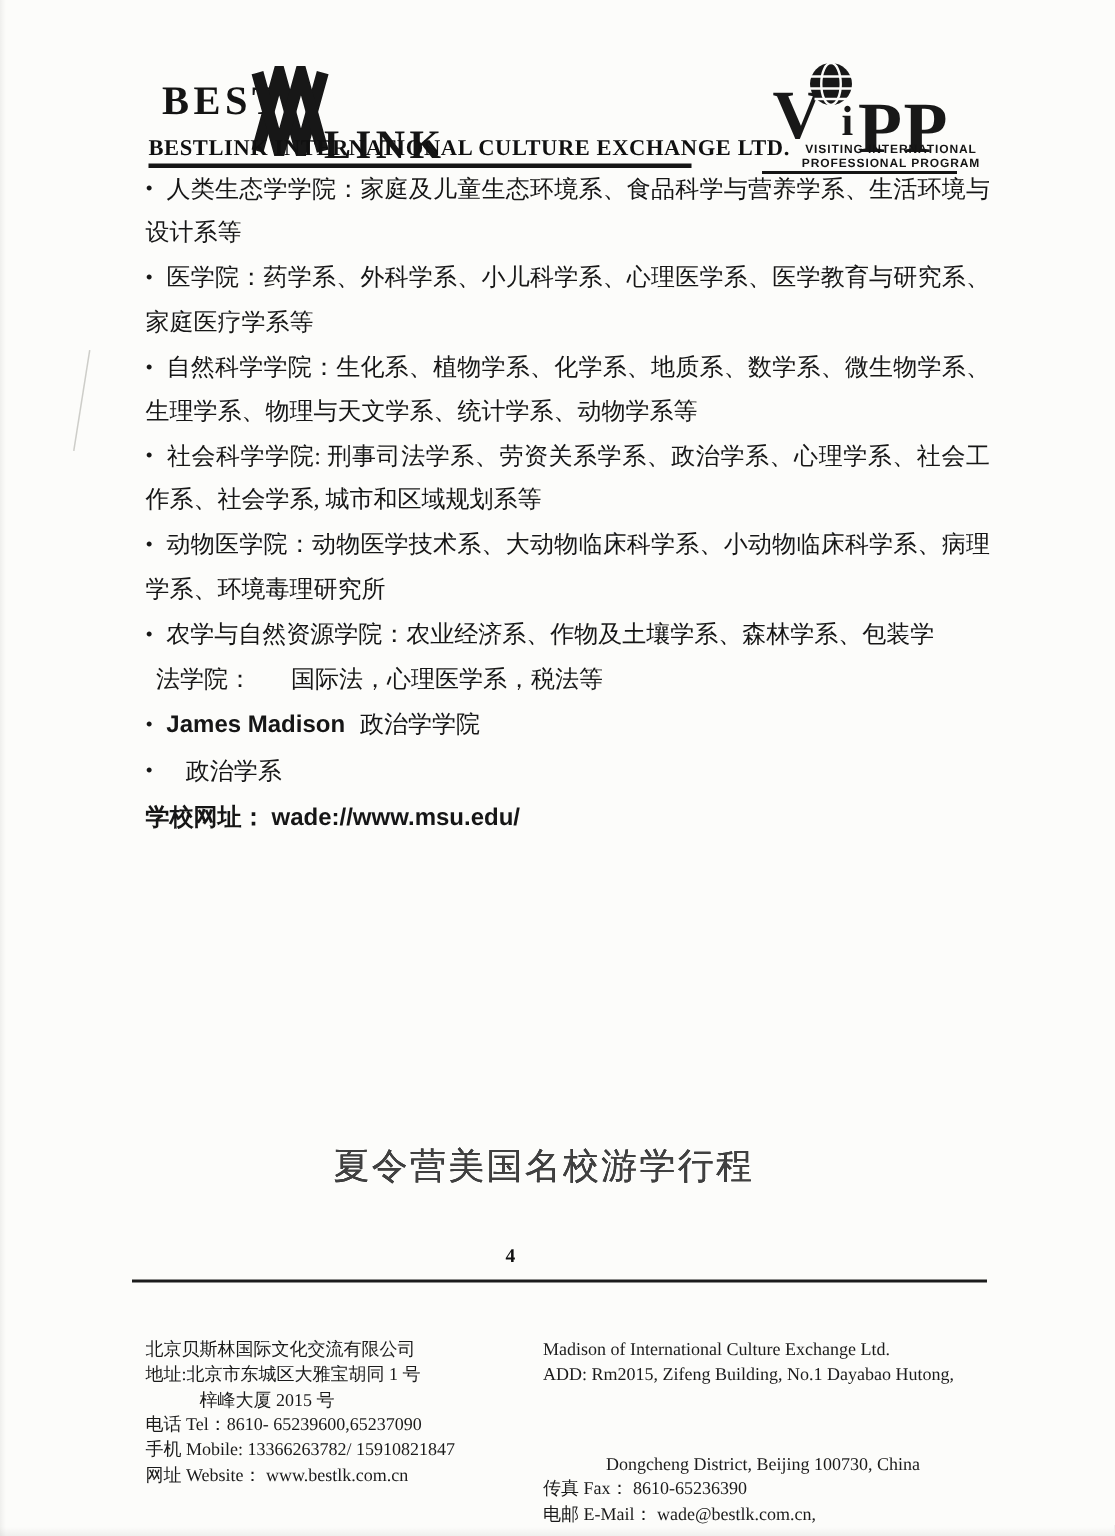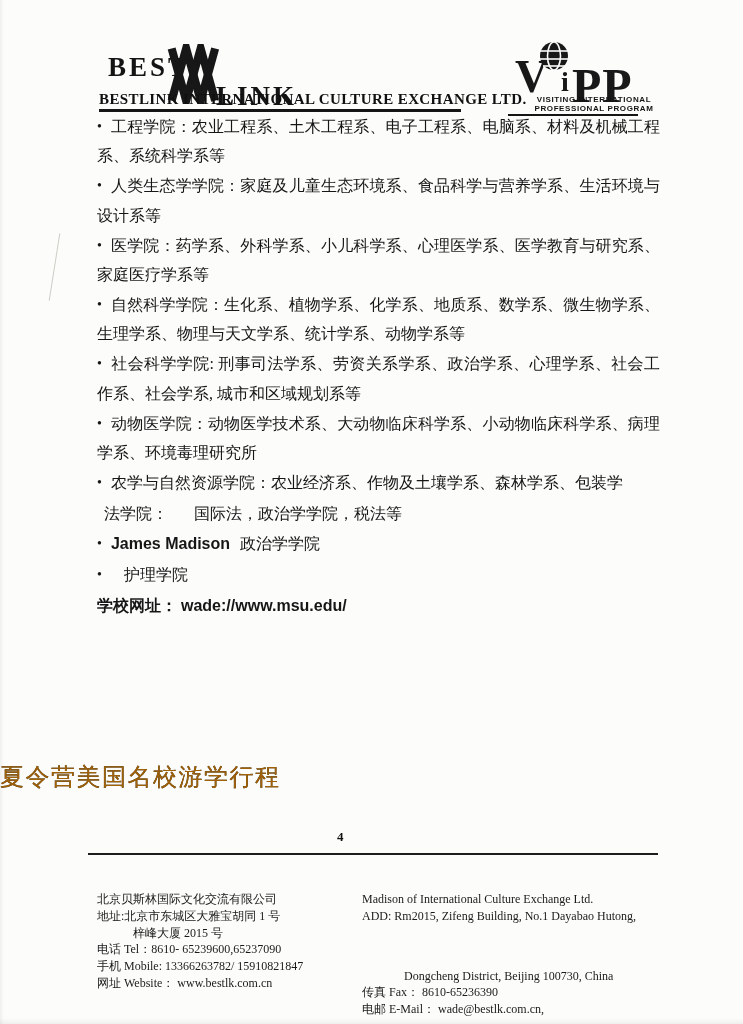--- a/index.html
+++ b/index.html
@@ -39,22 +39,22 @@
   .marker{display:inline-block;font-size:14px;margin-right:9px;transform:translateY(-1px);}
   .law-line{text-indent:7px;margin:0 0 1.5px 0;}
   .law-gap{display:inline-block;width:26px;}
   .sans-bold{font-family:"Liberation Sans","DejaVu Sans",sans-serif;font-weight:bold;}
   .jm-cn{margin-left:10px;}
   .nursing-marker{margin-right:22px;}
   .website-line{font-weight:bold;margin-top:1px;}
   .website-url{font-family:"Liberation Sans","DejaVu Sans",sans-serif;font-weight:bold;margin-left:4px;}
   
   .doc-title{
-    position:absolute;left:0;top:761px;width:725px;
-    font-size:24px;letter-spacing:1.5px;color:#a16207;text-shadow:0 0 .4px #101010;
+    position:absolute;left:0;top:761px;width:725px;text-align:center;
+    font-size:24px;letter-spacing:1.5px;color:#404040;text-shadow:0 0 .4px #101010;
   }
   .page-number{position:absolute;left:337px;top:829px;font-size:13px;font-weight:bold;color:#111;}
   .footer-rule{position:absolute;left:88px;top:853px;width:570px;height:2px;background:#1c1c1c;}
   
   .footer-col{position:absolute;top:891px;font-size:12px;line-height:16.8px;color:#1a1a1a;}
   .footer-left{left:97px;width:268px;}
   .footer-right{left:362px;width:310px;}
   .fline{white-space:nowrap;}
   .indent-l3{padding-left:36px;}
   .indent-r3{padding-left:42px;margin-top:43px;}
@@ -92,30 +92,29 @@
       </svg>
     </span>
     <span class="i">i</span>
     <span class="pp">PP</span>
     <div class="vipp-line vipp-l1">VISITING INTERNATIONAL</div>
     <div class="vipp-line vipp-l2">PROFESSIONAL PROGRAM</div>
     <div class="vipp-underline"></div>
   </div>
 
   <div class="body-text">
-    <div class="bullet-block"><span class="marker">•</span><span>工程学院：农业工程系、土木工程系、电子工程系、电脑系、材料及机械工程系、系统科学系等</span></div>
     <div class="bullet-block"><span class="marker">•</span><span>人类生态学学院：家庭及儿童生态环境系、食品科学与营养学系、生活环境与设计系等</span></div>
     <div class="bullet-block"><span class="marker">•</span><span>医学院：药学系、外科学系、小儿科学系、心理医学系、医学教育与研究系、家庭医疗学系等</span></div>
     <div class="bullet-block"><span class="marker">•</span><span>自然科学学院：生化系、植物学系、化学系、地质系、数学系、微生物学系、生理学系、物理与天文学系、统计学系、动物学系等</span></div>
     <div class="bullet-block"><span class="marker">•</span><span>社会科学学院: 刑事司法学系、劳资关系学系、政治学系、心理学系、社会工作系、社会学系, 城市和区域规划系等</span></div>
     <div class="bullet-block"><span class="marker">•</span><span>动物医学院：动物医学技术系、大动物临床科学系、小动物临床科学系、病理学系、环境毒理研究所</span></div>
     <div class="bullet-block"><span class="marker">•</span><span>农学与自然资源学院：农业经济系、作物及土壤学系、森林学系、包装学</span></div>
-    <div class="law-line"><span>法学院：</span><span class="law-gap"></span><span>国际法，政治学学院，税法等</span></div>
+    <div class="law-line"><span>法学院：</span><span class="law-gap"></span><span>国际法，心理医学系，税法等</span></div>
     <div class="bullet-block"><span class="marker">•</span><span class="sans-bold">James Madison</span><span class="jm-cn">政治学学院</span></div>
-    <div class="bullet-block"><span class="marker nursing-marker">•</span><span>护理学院</span></div>
+    <div class="bullet-block"><span class="marker nursing-marker">•</span><span>政治学系</span></div>
     <div class="website-line"><span>学校网址：</span><span class="website-url">wade://www.msu.edu/</span></div>
   </div>
 
   <div class="doc-title">夏令营美国名校游学行程</div>
 
   <div class="page-number">4</div>
   <div class="footer-rule"></div>
 
   <div class="footer-col footer-left">
     <div class="fline">北京贝斯林国际文化交流有限公司</div>

